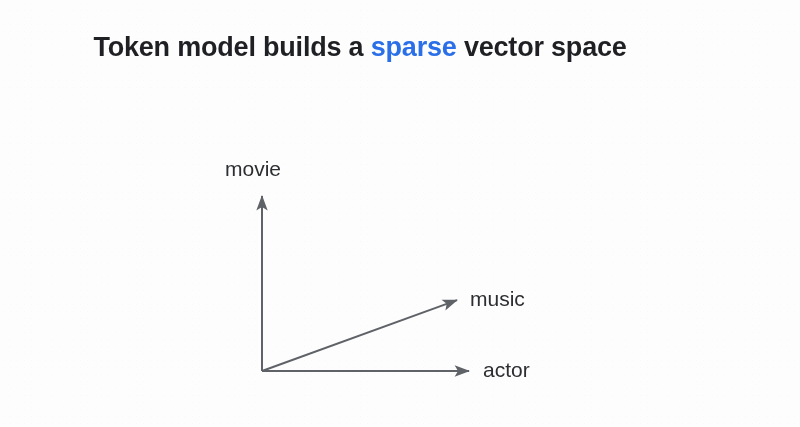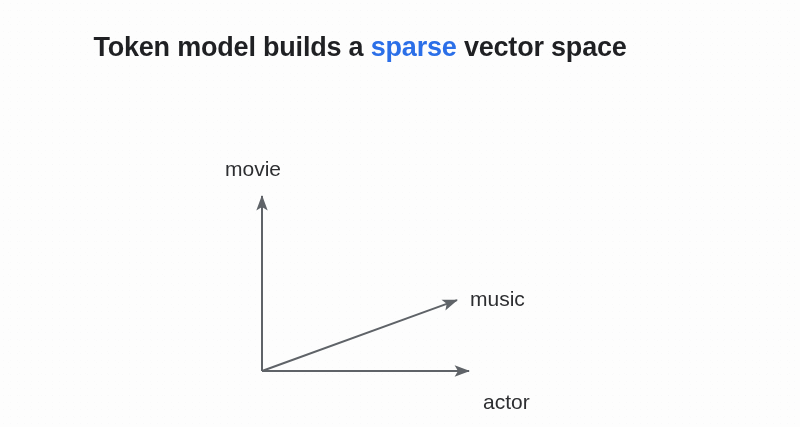--- a/index.html
+++ b/index.html
@@ -83,21 +83,20 @@
     left: 225px;
     top: 157px;
   }
   #label-music {
     left: 470px;
     top: 287px;
   }
   #label-actor {
     left: 483px;
     top: 358px;
-    margin-top: 32px;
   }
 </style>
 </head>
 <body>
 
 <div id="slide">
 
   <div id="title-block">
 
     <div class="title-line">

